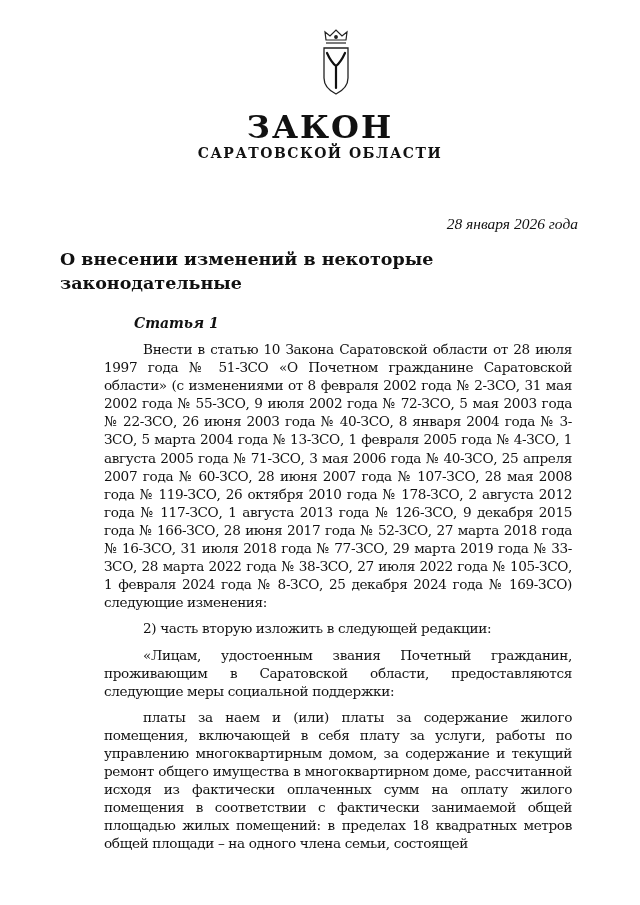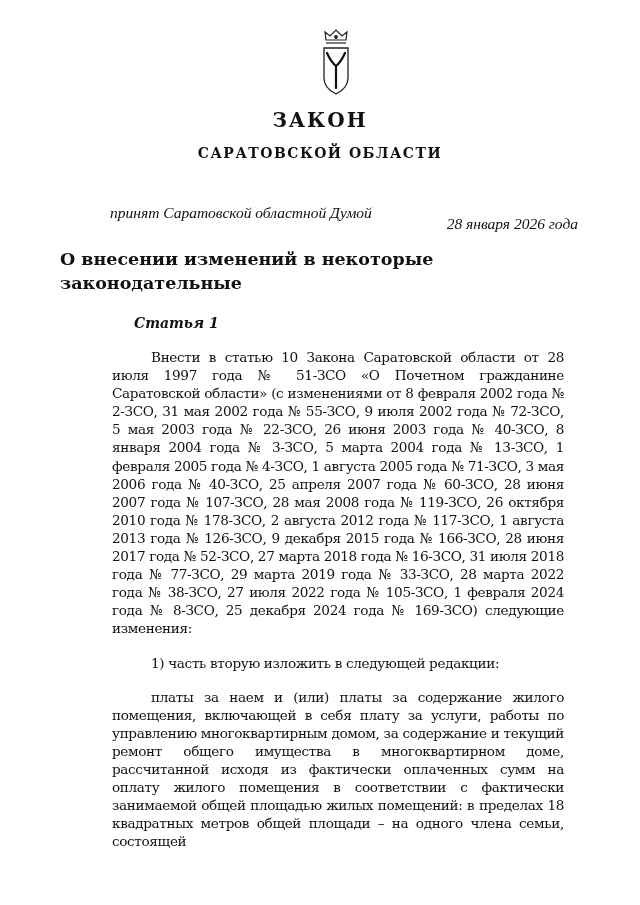--- a/index.html
+++ b/index.html
@@ -1,62 +1,62 @@
 <!DOCTYPE html>
 <html><head>
   <meta charset="utf-8">
   <style>
     html, body { margin: 0; padding: 0; background: #ffffff; }
     body { width: 640px; height: 905px; position: relative; overflow: hidden; color: #111; }
     .page { position: absolute; left: 0; top: 0; width: 640px; height: 905px; }
     .emblem { position: absolute; left: 321px; top: 28px; width: 30px; height: 68px; }
     .title { position: absolute; left: 0; width: 640px; text-align: center;
              font-family: "DejaVu Serif", serif; font-weight: bold; }
-    .t-zakon { top: 108px; font-size: 20px; letter-spacing: 2px; text-align: center; }
+    .t-zakon { top: 108px; font-size: 32px; letter-spacing: 2px; text-align: center; }
     .t-region { top: 145px; font-size: 14px; letter-spacing: 1.5px; }
     .adopted { position: absolute; top: 204px; font-family: "Liberation Serif", serif;
                font-style: italic; font-size: 15.5px; }
     .adopted-left { left: 110px; }
     .adopted-right { right: 62px; margin-top: 11px; }
     .law-title { position: absolute; left: 60px; width: 560px; top: 247px; 
                  font-family: "DejaVu Serif", serif; font-weight: bold; font-size: 17.5px;
                  line-height: 24px; }
     .article { position: absolute; left: 134px; top: 315px; font-family: "DejaVu Serif", serif;
                font-weight: bold; font-style: italic; font-size: 14px; text-align: right; }
     .body { position: absolute; left: 96px; top: 332px; width: 484px;
             font-family: "DejaVu Serif", serif; font-size: 13.6px; line-height: 18.1px;
             letter-spacing: -0.35px; }
-    .body p { margin: 16px; text-align: justify; text-indent: 39px; }
+    .body p { margin: 8px; text-align: justify; text-indent: 39px; }
   </style>
 </head>
 <body>
 
 <div class="page">
 
   <svg class="emblem" viewBox="0 0 30 68">
     <g fill="none" stroke="#222" stroke-width="1.2">
       <path d="M5 12 L4 4 L9 8 L15 2 L21 8 L26 4 L25 12 Z"></path>
       <line x1="5" y1="15" x2="25" y2="15"></line>
       <circle cx="15" cy="9" r="1.3" fill="#222"></circle>
     </g>
     <path d="M3 20 L27 20 L27 50 Q27 60 15 66 Q3 60 3 50 Z" fill="none" stroke="#222" stroke-width="1.3"></path>
     <path d="M6 25 Q10 34 15 38 Q20 34 24 25 M15 38 L15 60" fill="none" stroke="#111" stroke-width="2.2" stroke-linecap="round"></path>
   </svg>
 
   <div class="title t-zakon">ЗАКОН</div>
   <div class="title t-region">САРАТОВСКОЙ ОБЛАСТИ</div>
 
-  <div class="adopted adopted-left">принят Саратовской областной Думой</div>
   <div class="adopted adopted-right">28 января 2026 года</div>
 
   <div class="law-title">
     <div>О внесении изменений в некоторые законодательные</div>
   </div>
 
   <div class="article">Статья 1</div>
 
   <div class="body">
     <p>Внести в статью 10 Закона Саратовской области от 28 июля 1997 года № 51-ЗСО «О Почетном гражданине Саратовской области» (с изменениями от 8 февраля 2002 года № 2-ЗСО, 31 мая 2002 года № 55-ЗСО, 9 июля 2002 года № 72-ЗСО, 5 мая 2003 года № 22-ЗСО, 26 июня 2003 года № 40-ЗСО, 8 января 2004 года № 3-ЗСО, 5 марта 2004 года № 13-ЗСО, 1 февраля 2005 года № 4-ЗСО, 1 августа 2005 года № 71-ЗСО, 3 мая 2006 года № 40-ЗСО, 25 апреля 2007 года № 60-ЗСО, 28 июня 2007 года № 107-ЗСО, 28 мая 2008 года № 119-ЗСО, 26 октября 2010 года № 178-ЗСО, 2 августа 2012 года № 117-ЗСО, 1 августа 2013 года № 126-ЗСО, 9 декабря 2015 года № 166-ЗСО, 28 июня 2017 года № 52-ЗСО, 27 марта 2018 года № 16-ЗСО, 31 июля 2018 года № 77-ЗСО, 29 марта 2019 года № 33-ЗСО, 28 марта 2022 года № 38-ЗСО, 27 июля 2022 года № 105-ЗСО, 1 февраля 2024 года № 8-ЗСО, 25 декабря 2024 года № 169-ЗСО) следующие изменения:</p>
-    <p>1) часть вторую изложить в следующей редакции:</p>
+    <p>2) часть вторую изложить в следующей редакции:</p>
+    <p>«Лицам, удостоенным звания Почетный гражданин, проживающим в Саратовской области, предоставляются следующие меры социальной поддержки:</p>
     <p>платы за наем и (или) платы за содержание жилого помещения, включающей в себя плату за услуги, работы по управлению многоквартирным домом, за содержание и текущий ремонт общего имущества в многоквартирном доме, рассчитанной исходя из фактически оплаченных сумм на оплату жилого помещения в соответствии с фактически занимаемой общей площадью жилых помещений: в пределах 18 квадратных метров общей площади – на одного члена семьи, состоящей</p>
   </div>
 
 </div>
 
 </body></html>

